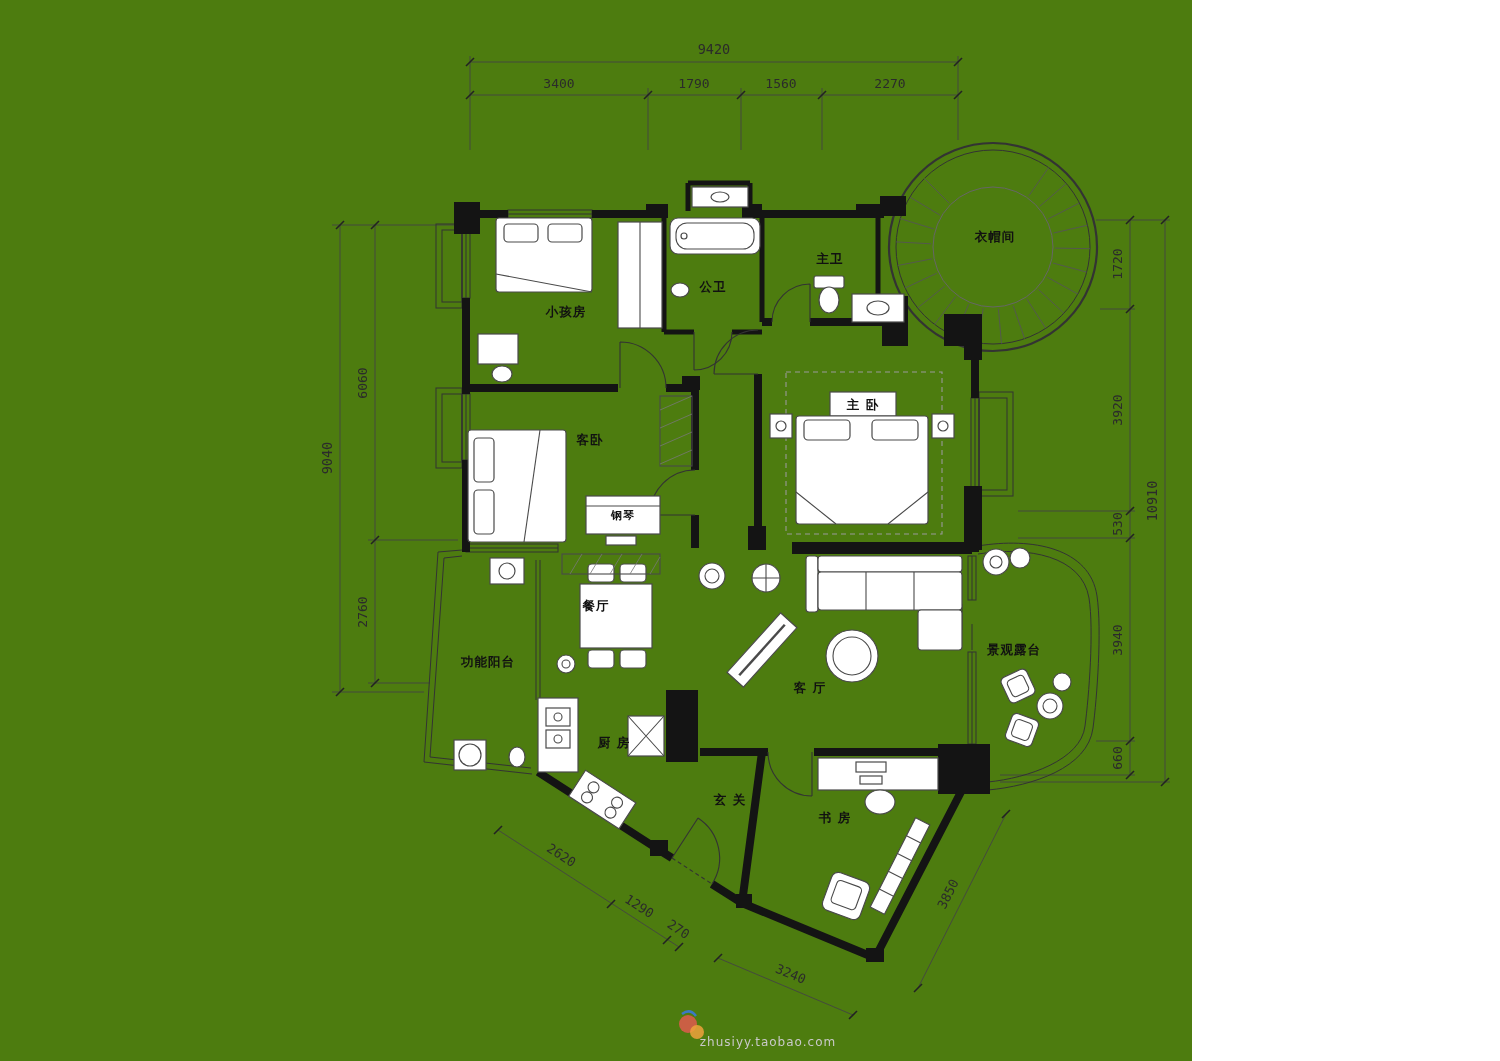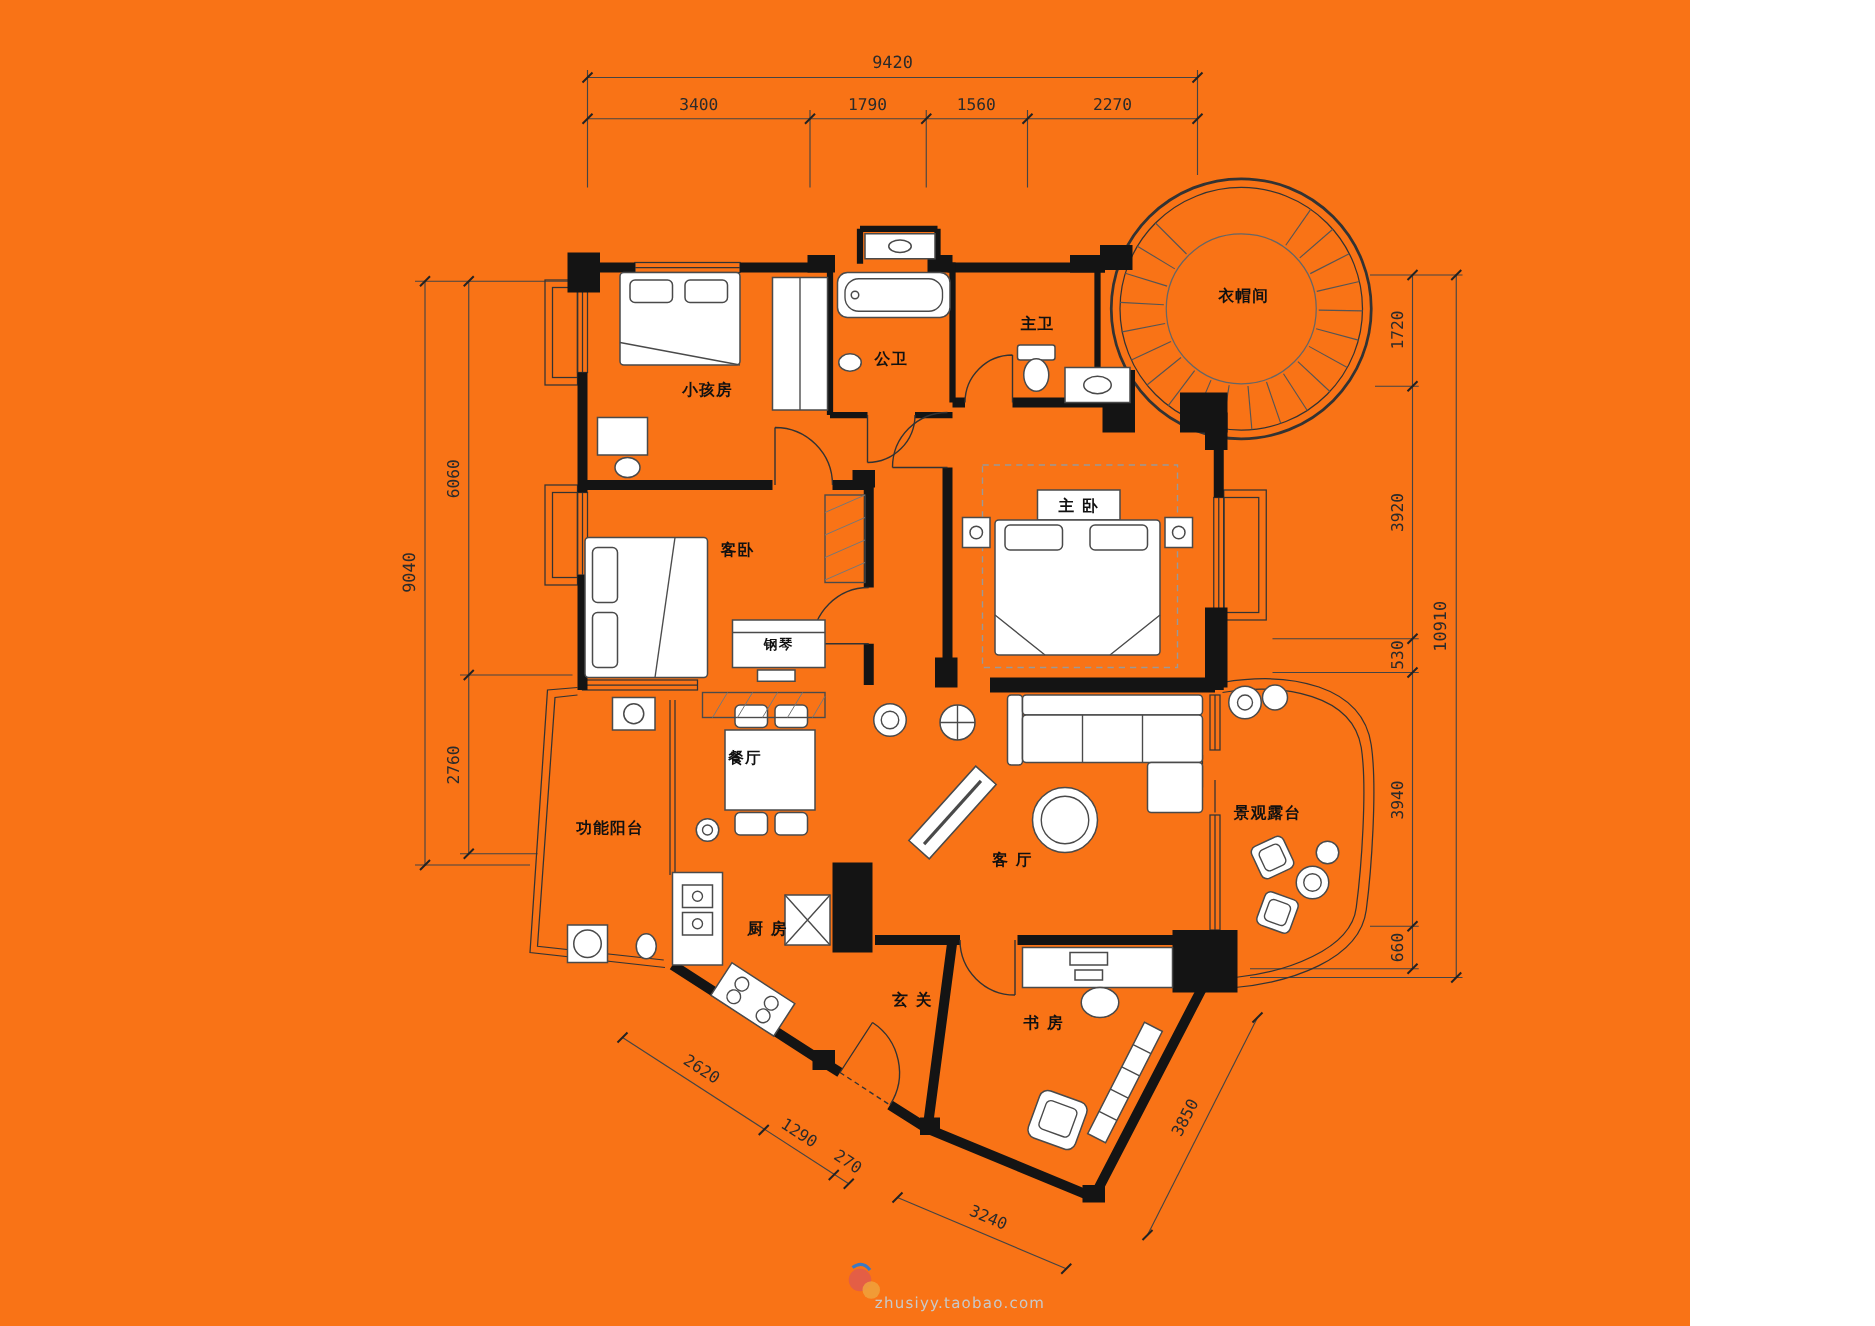--- a/index.html
+++ b/index.html
@@ -1,16 +1,16 @@
 <!DOCTYPE html>
 <html><head>
 <meta charset="utf-8">
 <style>
   html,body{margin:0;padding:0;background:#ffffff;}
-  .page{position:relative;width:1352px;height:1061px;background:#f97316;overflow:hidden;
+  .page{position:relative;width:1192px;height:1061px;background:#4d7c0f;overflow:hidden;
         font-family:"DejaVu Sans",sans-serif;}
   svg{position:absolute;left:0;top:0;}
   .wall  {stroke:#141414;fill:none;}
   .thin  {stroke:#333;fill:none;stroke-width:1;}
   .furn  {stroke:#4a4a4a;fill:#ffffff;stroke-width:1.2;}
   .furnN {stroke:#4a4a4a;fill:none;stroke-width:1.1;}
   .dimln {stroke:#444;stroke-width:0.9;fill:none;}
   .tick  {stroke:#222;stroke-width:1.6;}
   .dim   {font-family:"DejaVu Sans Mono",monospace;font-size:13px;fill:#2b2b2b;text-anchor:middle;}
   .dimBig{font-family:"DejaVu Sans Mono",monospace;font-size:13.5px;fill:#2b2b2b;text-anchor:middle;}

